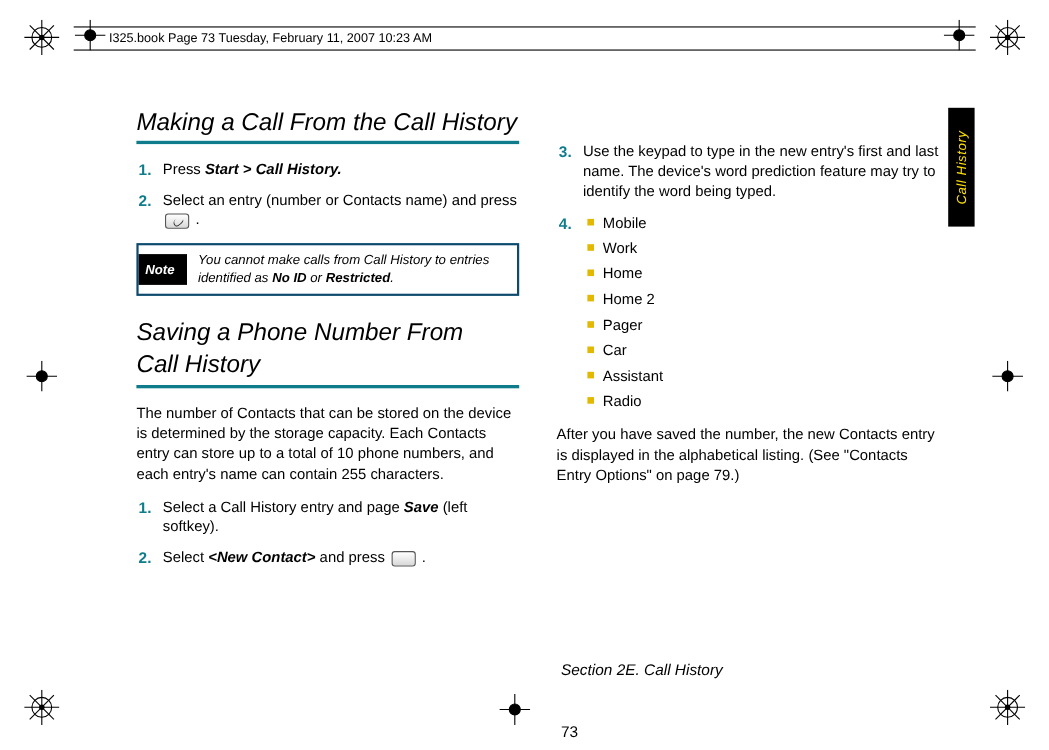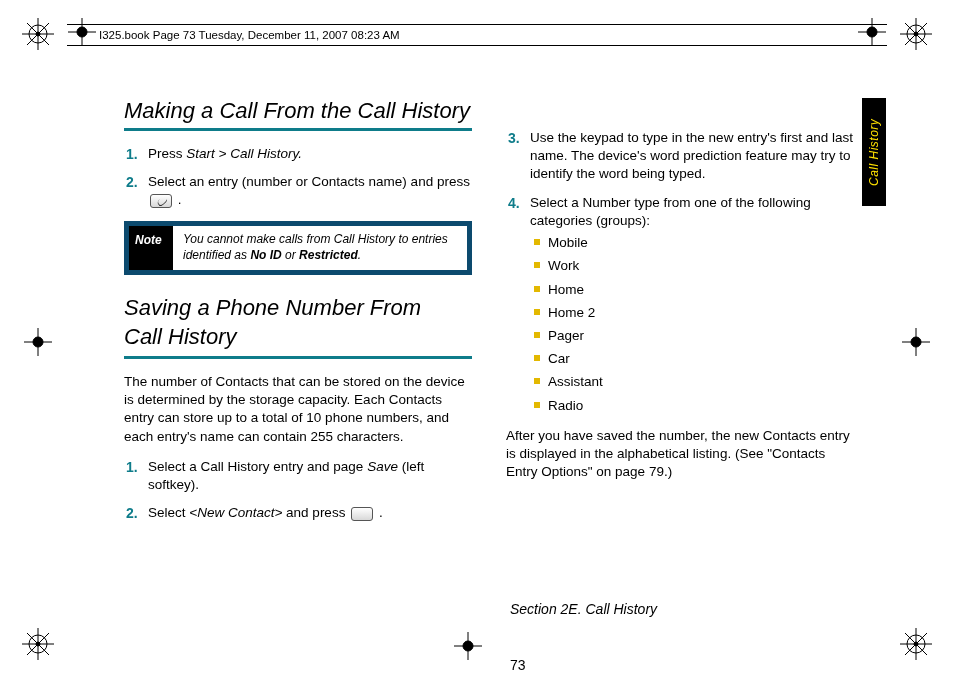--- a/index.html
+++ b/index.html
@@ -93,21 +93,21 @@
   }
   ol.steps > li::before {
     content: counter(step) ".";
     position: absolute;
     left: 2px;
     top: 0;
     font-weight: bold;
     color: #0e7c8a;
     font-size: 14px;
   }
-  .bi { font-style: italic; font-weight: normal; }
+  .bi { font-style: italic; font-weight: bold; }
   .b { font-weight: bold; }
 
   .key-icon {
     display: inline-block;
     vertical-align: middle;
     width: 22px; height: 14px;
     border: 1px solid #555;
     border-radius: 3px;
     background: linear-gradient(#fff,#d8d8d8);
     position: relative;
@@ -119,23 +119,24 @@
     left:6px; top:3px;
     width:9px; height:6px;
     border: 1.5px solid #333;
     border-radius: 50% 50% 50% 50% / 60% 60% 40% 40%;
     border-top:none; border-right:none;
     transform: rotate(-40deg);
   }
 
   .note-box {
     display: flex;
-    border: 5px solid #0c4a6e;
+    border: 2px solid #0c4a6e;
     margin: 10px 0 18px 0;
     font-size: 12px;
+    align-items: center;
   }
   .note-label {
     background: #000;
     color: #fff;
     font-style: italic;
     font-weight: bold;
     padding: 6px 8px 6px 6px;
     display:flex;
     align-items:flex-start;
     min-width: 44px;
@@ -278,21 +279,21 @@
   <svg width="28" height="28" viewBox="0 0 28 28">
       <g stroke="#000" stroke-width="1">
         <line x1="14" y1="0" x2="14" y2="28"></line>
         <line x1="0" y1="14" x2="28" y2="14"></line>
         <circle cx="14" cy="14" r="5" fill="#000"></circle>
       </g>
     </svg>
 </div>
 
 <div class="doc-header">
-  <span>I325.book  Page 73  Tuesday, December 11, 2007  08:23 AM</span>
+  <span>I325.book  Page 73  Tuesday, February 11, 2007  10:23 AM</span>
 </div>
 
 <div class="side-tab">
   <span>Call History</span>
 </div>
 
 <div class="content">
   <div class="col">
     <h2 class="section-heading">Making a Call From the Call History</h2>
     <div class="rule-teal"></div>
@@ -326,21 +327,20 @@
       <li>
         <span>Select </span><span class="bi">&lt;New Contact&gt;</span><span> and press </span><span class="key-icon"></span><span> .</span>
       </li>
     </ol>
   </div>
 
   <div class="col">
     <ol class="steps" start="3" style="counter-reset: step 2; margin-top: 33px;">
       <li>Use the keypad to type in the new entry's first and last name. The device's word prediction feature may try to identify the word being typed.</li>
       <li>
-        <span>Select a Number type from one of the following categories (groups):</span>
         <ul class="bullets">
           <li>Mobile</li>
           <li>Work</li>
           <li>Home</li>
           <li>Home 2</li>
           <li>Pager</li>
           <li>Car</li>
           <li>Assistant</li>
           <li>Radio</li>
         </ul>

